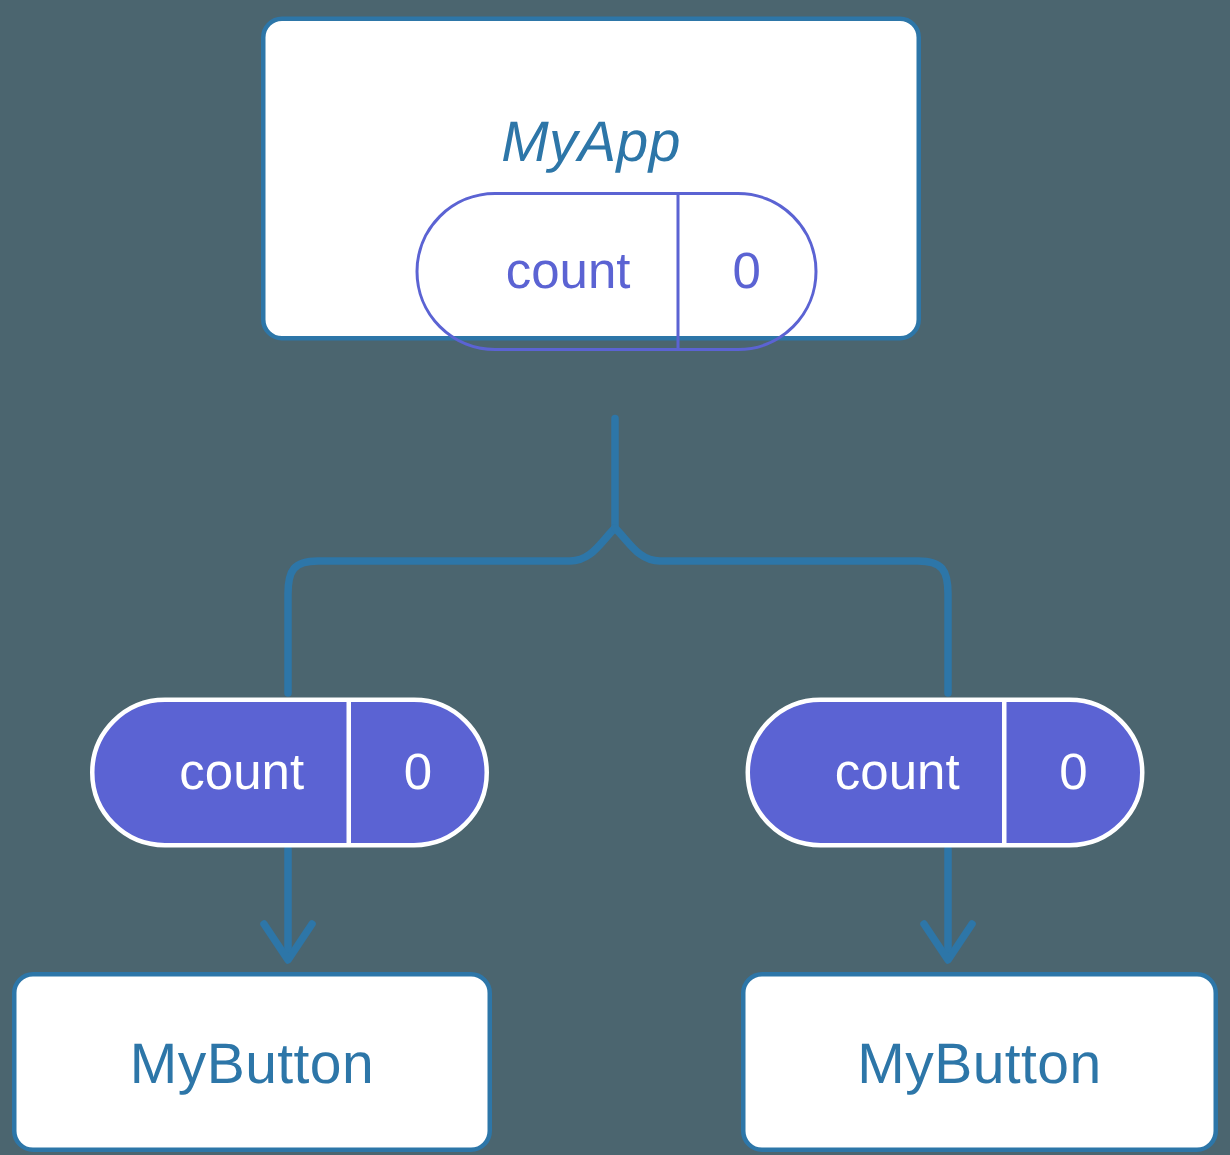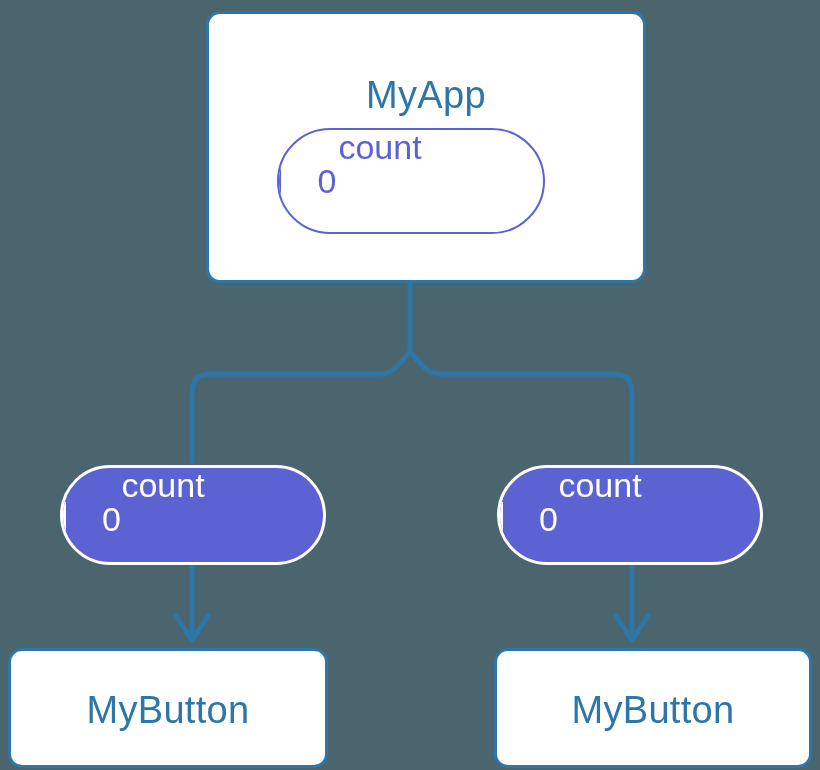--- a/index.html
+++ b/index.html
@@ -42,24 +42,25 @@
     color: #2d76a8;
     font-size: 38px;
     font-weight: 400;
     letter-spacing: 0.3px;
     text-align: center;
     white-space: nowrap;
     line-height: 1;
   }
 
   #root-box {
-    left: 206px;
+    left: 174px;
     top: 11px;
     width: 440px;
-    height: 272px;
+    height: 216px;
+    font-style: italic;
   }
   #root-box .comp-title {
     position: absolute;
     left: 0;
     right: 0;
     top: 62px;
   }
 
   .leaf-box {
     height: 120px;
@@ -83,21 +84,20 @@
 
   
   .pill {
     position: absolute;
     display: flex;
     align-items: stretch;
     box-sizing: border-box;
     border-radius: 999px;
     overflow: hidden;
     z-index: 4;
-    flex-direction: column;
   }
   .pill .pill-key,
   .pill .pill-val {
     display: flex;
     align-items: center;
     justify-content: center;
     box-sizing: border-box;
     font-size: 34px;
     font-weight: 400;
     line-height: 1;

